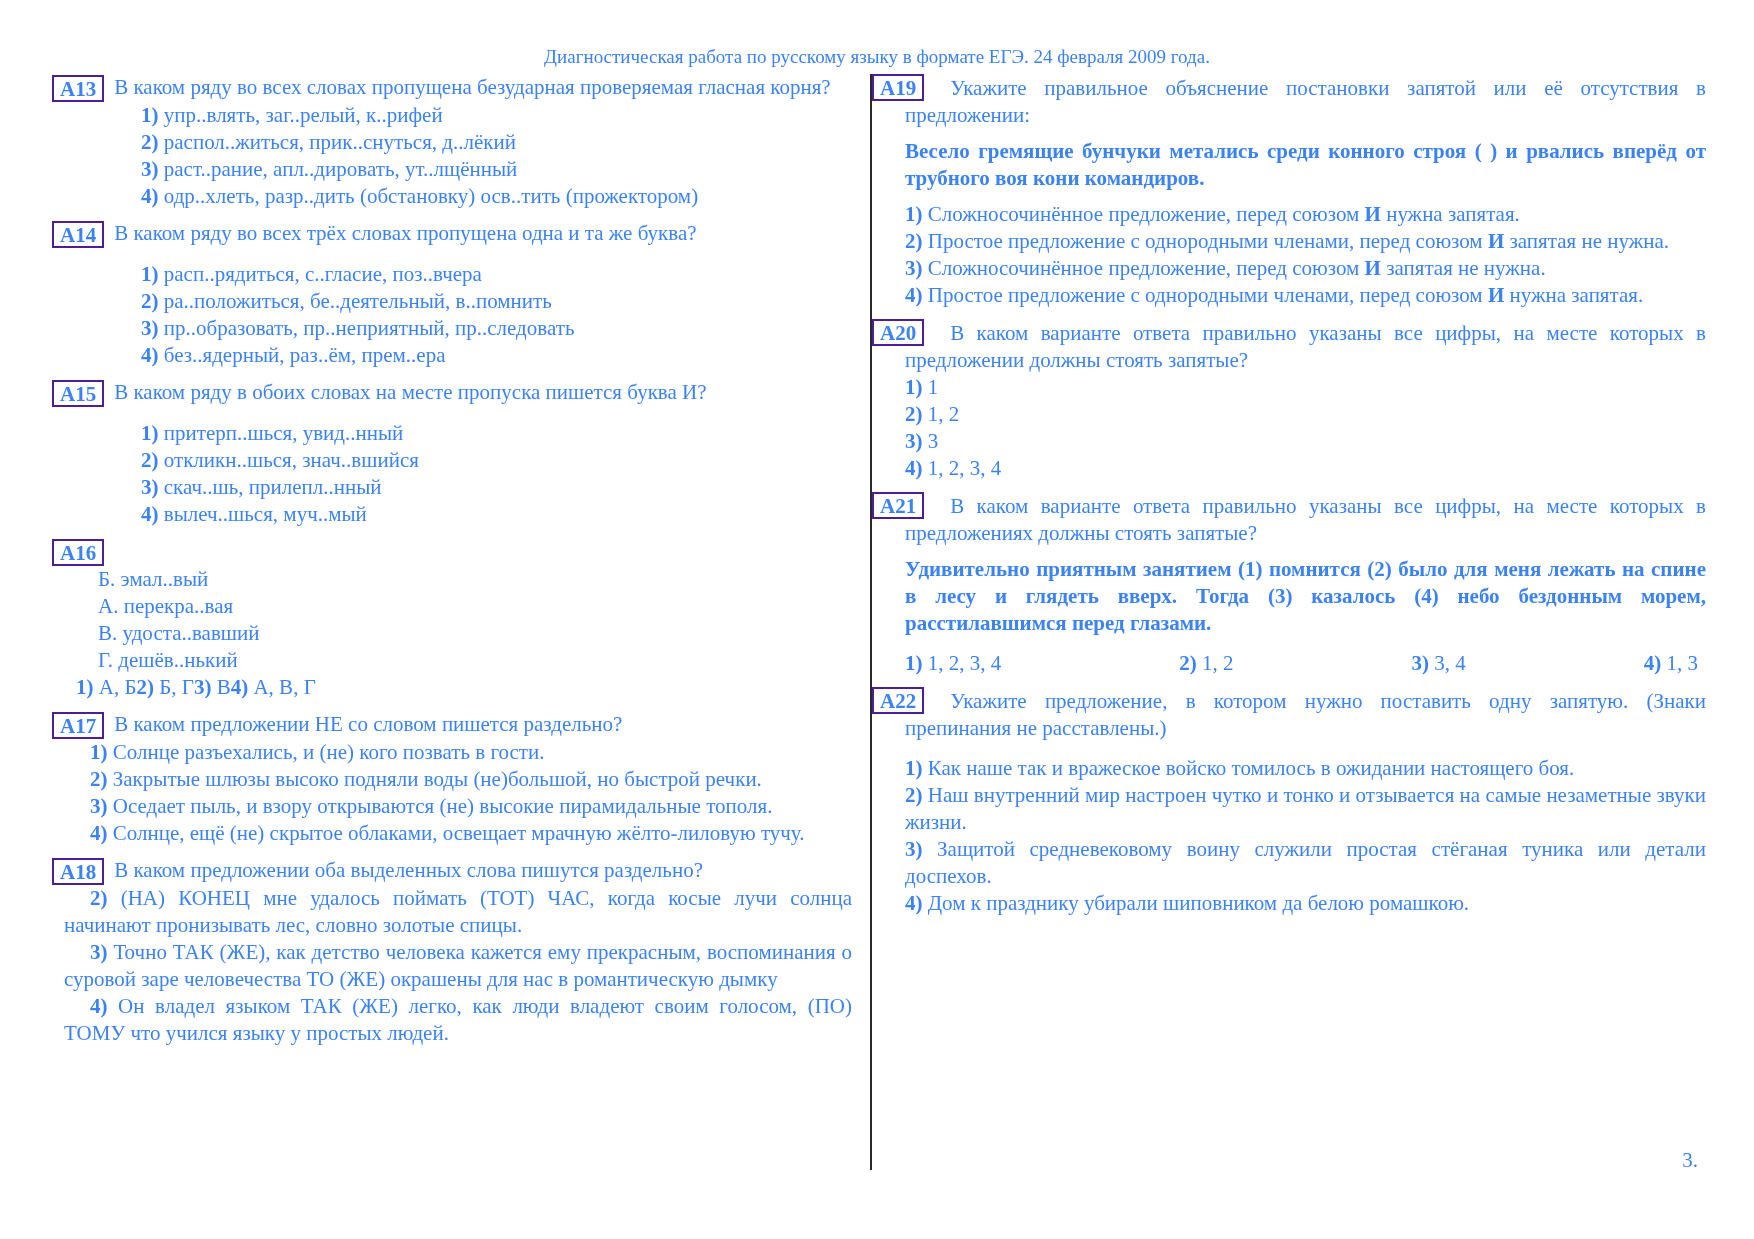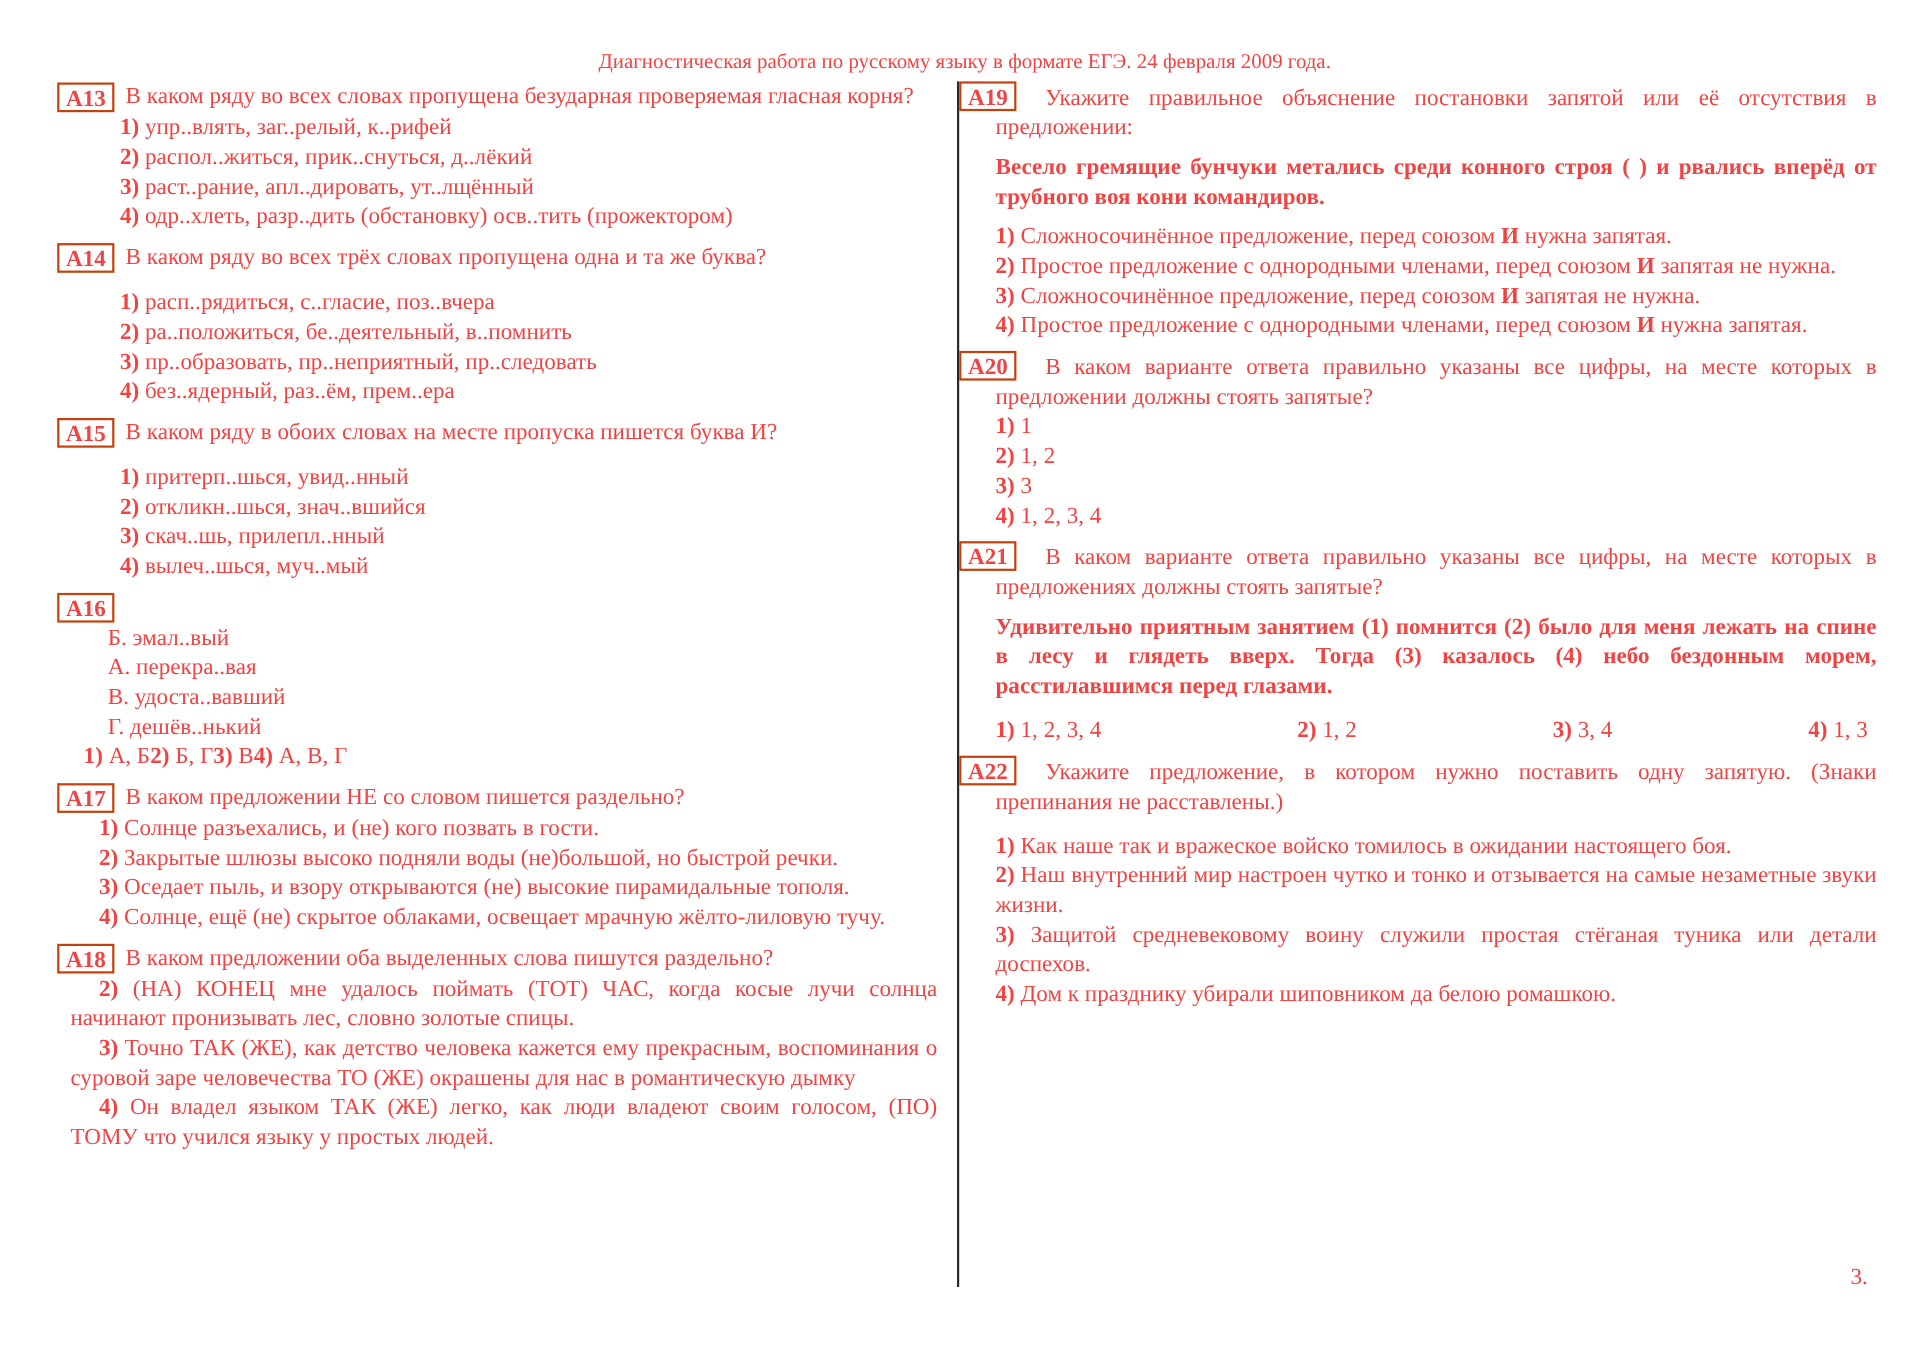--- a/index.html
+++ b/index.html
@@ -1,21 +1,21 @@
 <!DOCTYPE html>
 <html lang="ru"><head>
 <meta charset="utf-8">
 <style>
   html, body { margin: 0; padding: 0; background: #ffffff; }
   .page {
     position: relative;
     width: 1754px;
     height: 1239px;
     background: #ffffff;
-    color: #ef4444;
+    color: #3b82f6;
     font-family: "Liberation Serif", "DejaVu Serif", serif;
     overflow: hidden;
   }
   .doc-header {
     padding-top: 46px;
     text-align: center;
     font-size: 19px;
     line-height: 22px;
   }
   .columns {
@@ -29,42 +29,42 @@
   .col-left { width: 800px; }
   .vdiv { width: 2px; background: #2a2a2a; margin-left: 18px; flex: 0 0 auto; }
   .col-right { flex: 1; min-width: 0; }
 
   p { margin: 0; }
   .q { margin-top: 10px; }
   .q:first-child { margin-top: 0; }
 
   .q-label {
     display: inline-block;
-    border: 2px solid #c2410c;
+    border: 2px solid #4c1d95;
     font-weight: 700;
     padding: 0 6px;
     line-height: 25px;
     height: 27px;
     box-sizing: border-box;
     white-space: nowrap;
     background: #fff;
   }
   
   .lq-head { display: flex; align-items: flex-start; }
   .lq-head .q-label { flex: 0 0 auto; margin-right: 10px; margin-top: 1px; }
   .lq-head .q-text { flex: 1; text-align: justify; }
 
   
   .rq-head { margin-left: 33px; text-align: justify; }
   .rq-head .q-label { margin-left: -33px; margin-right: 26px; }
 
   .opt { text-align: justify; }
   .onum { font-weight: 700; }
 
-  .opts-a { margin-left: 57px; }              
+  .opts-a { margin-left: 89px; }              
   .opts-b { margin-left: 46px; }              
   .opts-c { margin-left: 12px; }              
   .opts-c .opt { text-indent: 26px; }
   .opts-r { margin-left: 33px; }              
   .gap-top { margin-top: 13px; }
 
   .statement { margin-left: 33px; margin-top: 9px; margin-bottom: 9px; text-align: justify; }
 
   .answers-inline { margin-left: 24px; display: flex; }
   .answers-flex {

